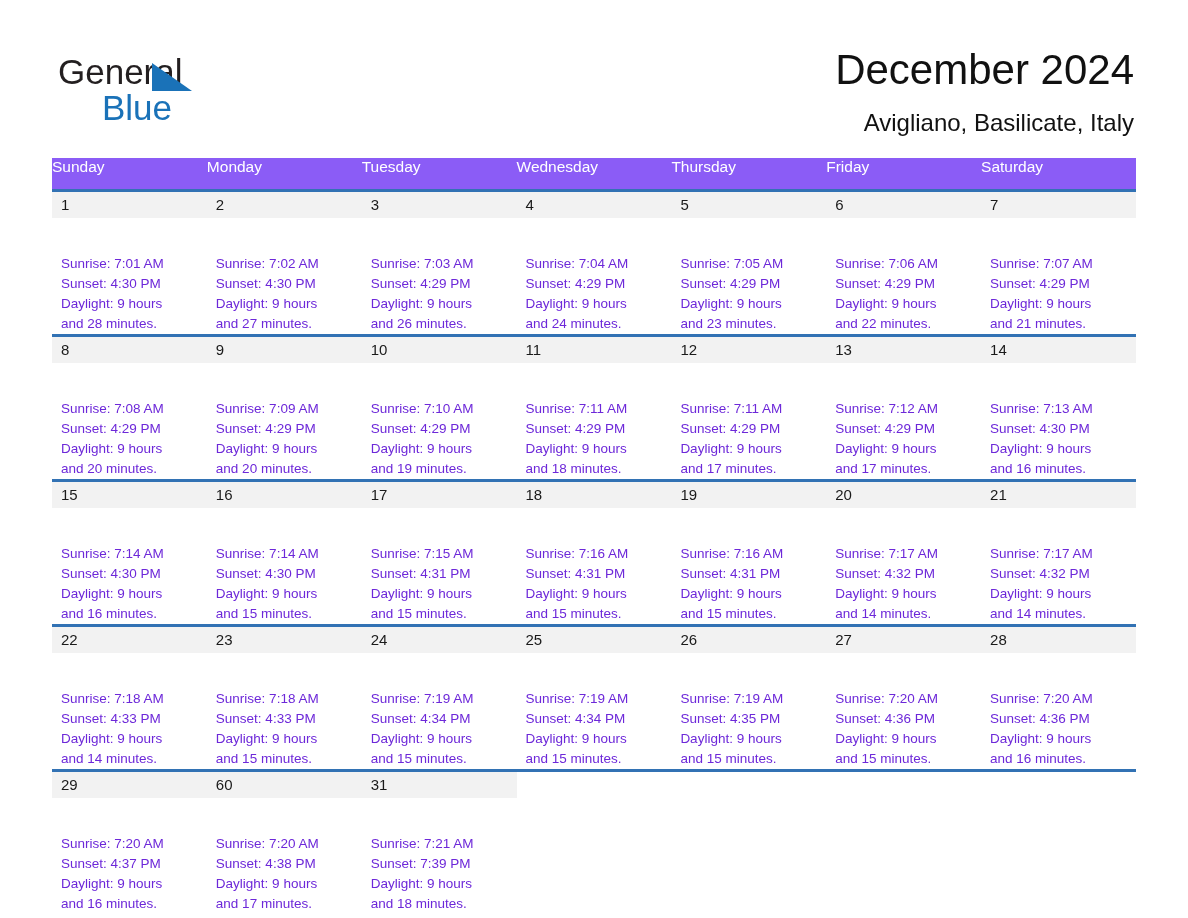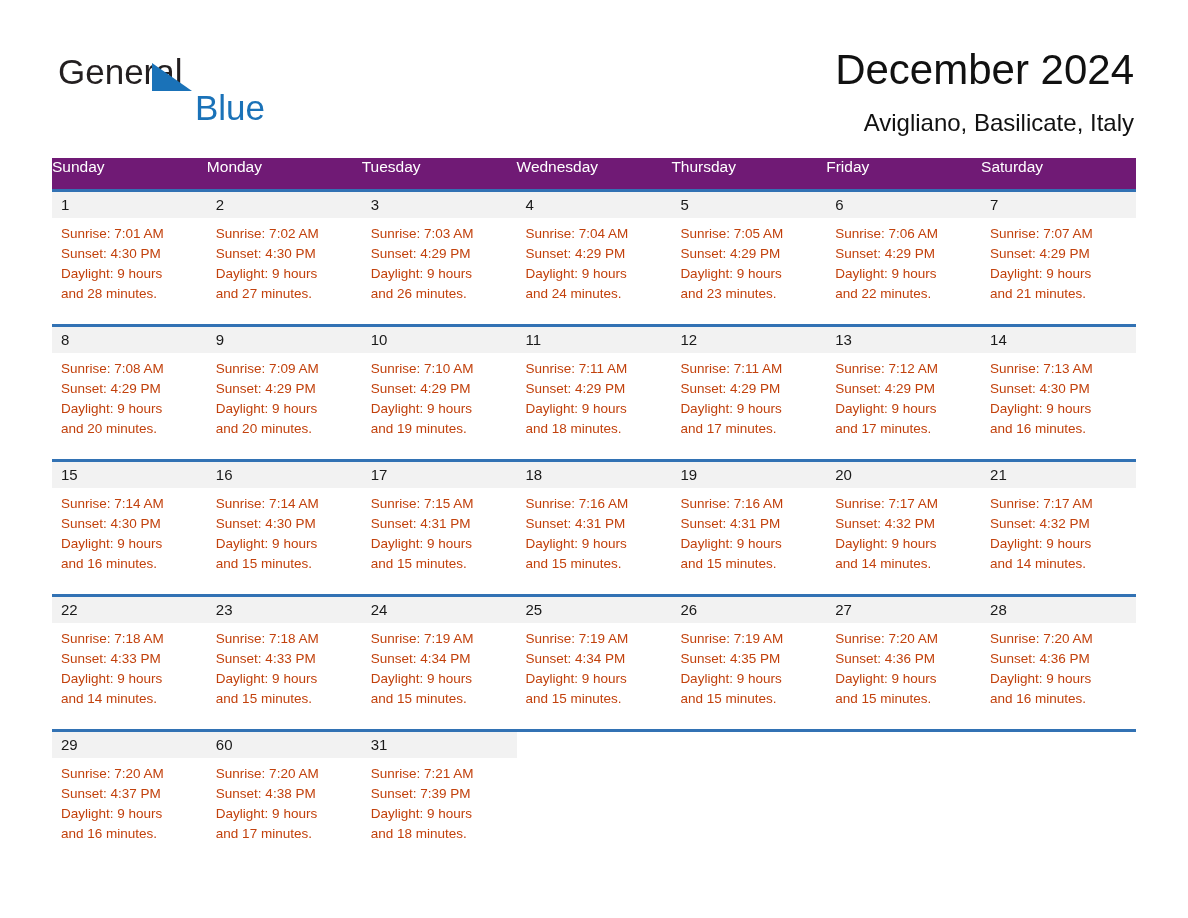--- a/index.html
+++ b/index.html
@@ -55,21 +55,20 @@
     height: 0;
     border-left: 40px solid #1a72b8;
     border-top: 28px solid transparent;
   }
   .logo-row2 {
     position: relative;
     height: 40px;
     line-height: 40px;
     margin-top: -4px;
     padding-left: 44px;
-    text-align: center;
   }
   .logo-blue {
     font-size: 35px;
     color: #1a72b8;
     font-family: "Liberation Sans", sans-serif;
   }
 
   .title-block {
     position: absolute;
     right: 54px;
@@ -101,21 +100,21 @@
     width: 1084px;
     border-collapse: collapse;
     table-layout: fixed;
   }
   .calendar th, .calendar td {
     padding: 0;
     margin: 0;
     vertical-align: top;
   }
   .dow {
-    background: #701a75;
+    background: #8b5cf6;
     color: #ffffff;
     font-size: 15.5px;
     font-weight: normal;
     text-align: left;
     height: 32px;
     padding: 0 0 0 9px;
     box-sizing: border-box;
     white-space: nowrap;
   }
   .daycell {
@@ -134,21 +133,22 @@
     color: #1a1a1a;
     box-sizing: border-box;
   }
   .daycell.none .daynum-band {
     background: #ffffff;
   }
   .info {
     padding: 6px 8px 0 9px;
     font-size: 13.5px;
     line-height: 20px;
-    color: #c2410c;
+    color: #6d28d9;
+    margin-top: 30px;
   }
   .info div {
     white-space: nowrap;
   }
 </style>
 </head>
 <body>
 
 <div class="page">
 

